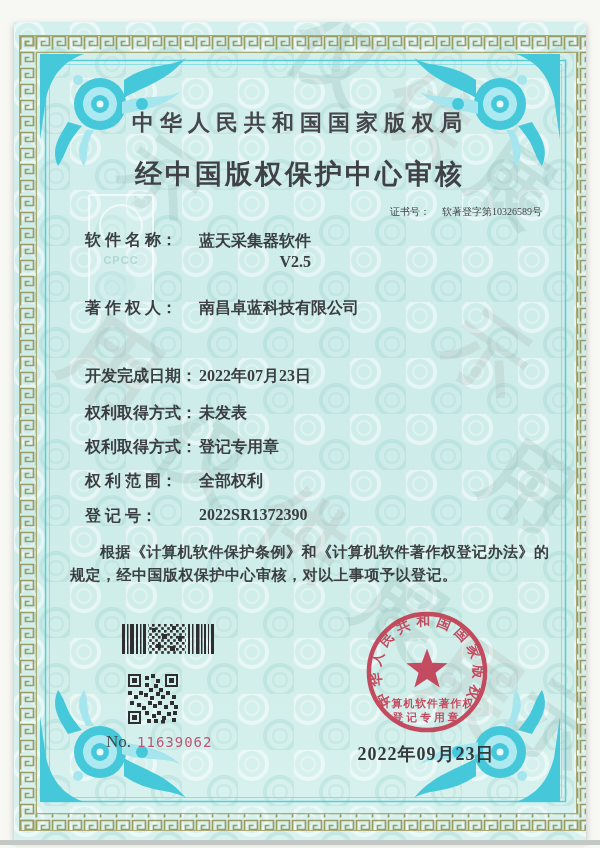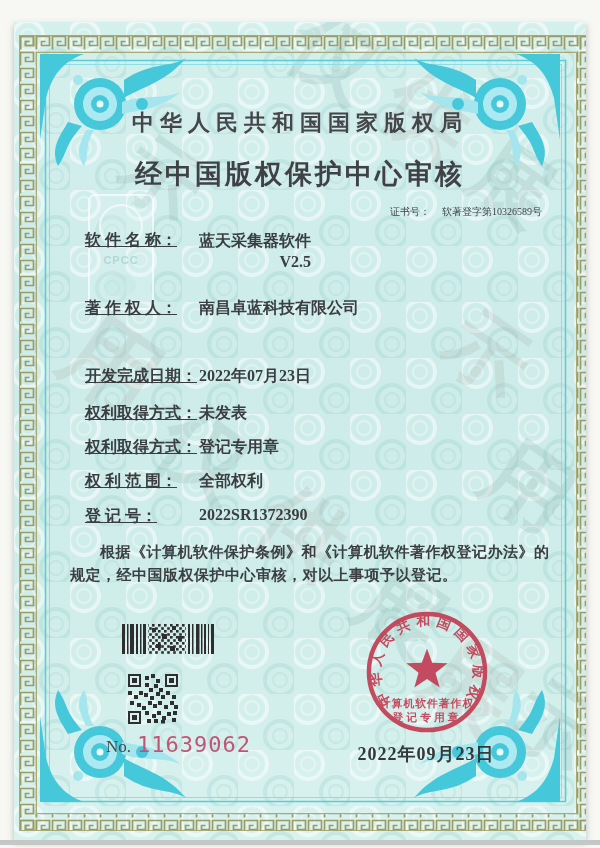--- a/index.html
+++ b/index.html
@@ -19,46 +19,46 @@
   }
   .layer{position:absolute;left:0;top:0;}
   
   .wm{position:absolute;transform:rotate(35deg);font-weight:bold;line-height:1;
       font-family:"Liberation Serif",serif;pointer-events:none;}
   .wm.teal{color:rgba(112,155,150,0.17);}
   .wm.warm{color:rgba(150,132,120,0.13);}
   
   .emboss{
     position:absolute;left:74px;top:172px;width:62px;height:112px;
-    border:2px solid rgba(255,255,255,0.75);border-radius:7px;
+    border:2px solid rgba(255,255,255,0.75);border-radius:2px;
     background:rgba(240,252,250,0.18);opacity:.85;
   }
   .emboss .circ{position:absolute;left:9px;top:8px;width:40px;height:40px;border-radius:50%;
     border:2px solid rgba(255,255,255,0.8);background:rgba(210,240,236,0.25);}
   .emboss .cpcc{position:absolute;left:0;right:0;top:58px;text-align:center;
     font-family:"Liberation Sans",sans-serif;font-size:11px;letter-spacing:1px;
     color:rgba(168,212,206,0.95);font-weight:bold;}
   .emboss .blob{position:absolute;left:14px;top:78px;width:32px;height:22px;border-radius:50%;
     background:rgba(190,228,222,0.4);}
   
   .authority{position:absolute;left:0;top:86px;width:100%;text-align:center;
     font-size:22px;font-weight:bold;letter-spacing:6px;color:#46464a;}
   .cert-title{position:absolute;left:0;top:134px;width:100%;text-align:center;
     font-size:27px;font-weight:bold;letter-spacing:3px;color:#3f4145;}
   .certno{position:absolute;right:44px;top:183px;font-size:10px;font-weight:normal;color:#3b3f41;}
   .certno .num{margin-left:12px;}
   .row{position:absolute;left:71px;font-size:16px;font-weight:bold;color:#3a3e40;white-space:nowrap;}
-  .row .lbl{display:inline-block;width:110px;text-decoration:underline;}
+  .row .lbl{display:inline-block;width:110px;}
   .row .val{display:inline-block;vertical-align:top;}
   .val-lines div{line-height:21px;text-align:right;}
   .statement{position:absolute;left:56px;top:519px;width:490px;
     font-size:15px;font-weight:bold;color:#3b3f41;line-height:23px;
     text-indent:2em;letter-spacing:.5px;}
   .serial{position:absolute;left:92px;top:710px;font-size:17px;color:#44484a;}
-  .serial .no-num{font-family:"DejaVu Sans Mono",monospace;font-size:22px;
+  .serial .no-num{font-family:"DejaVu Sans Mono",monospace;font-size:14px;
     color:#c25577;letter-spacing:1px;margin-left:6px;}
   .seal-date{position:absolute;left:336px;top:720px;width:152px;text-align:center;
     font-size:18px;font-weight:bold;color:#34383a;letter-spacing:1px;}
   .seal-box{position:absolute;left:350px;top:587px;width:126px;height:126px;}
   .barcode-box{position:absolute;left:108px;top:602px;width:92px;height:30px;}
   .qr-box{position:absolute;left:114px;top:652px;width:50px;height:50px;}
   .corner{position:absolute;width:150px;height:115px;}
   .corner.tr{transform:scaleX(-1);}
   .corner.bl{transform:scaleY(-1);}
   .corner.br{transform:scale(-1,-1);}

